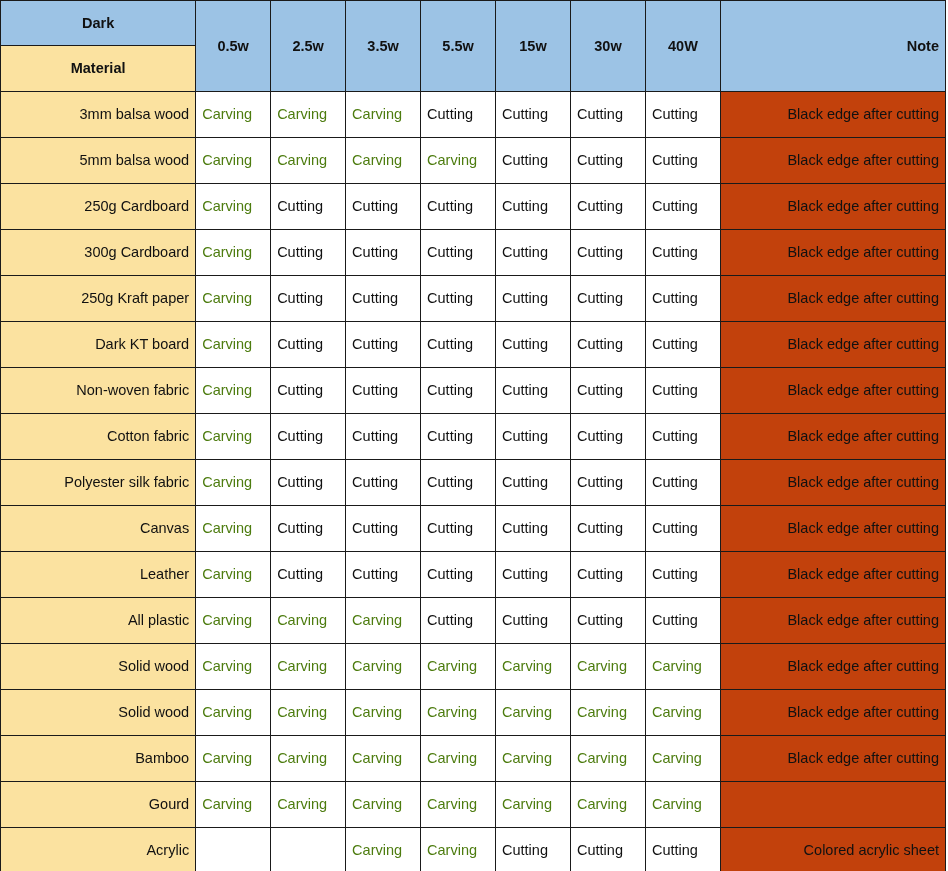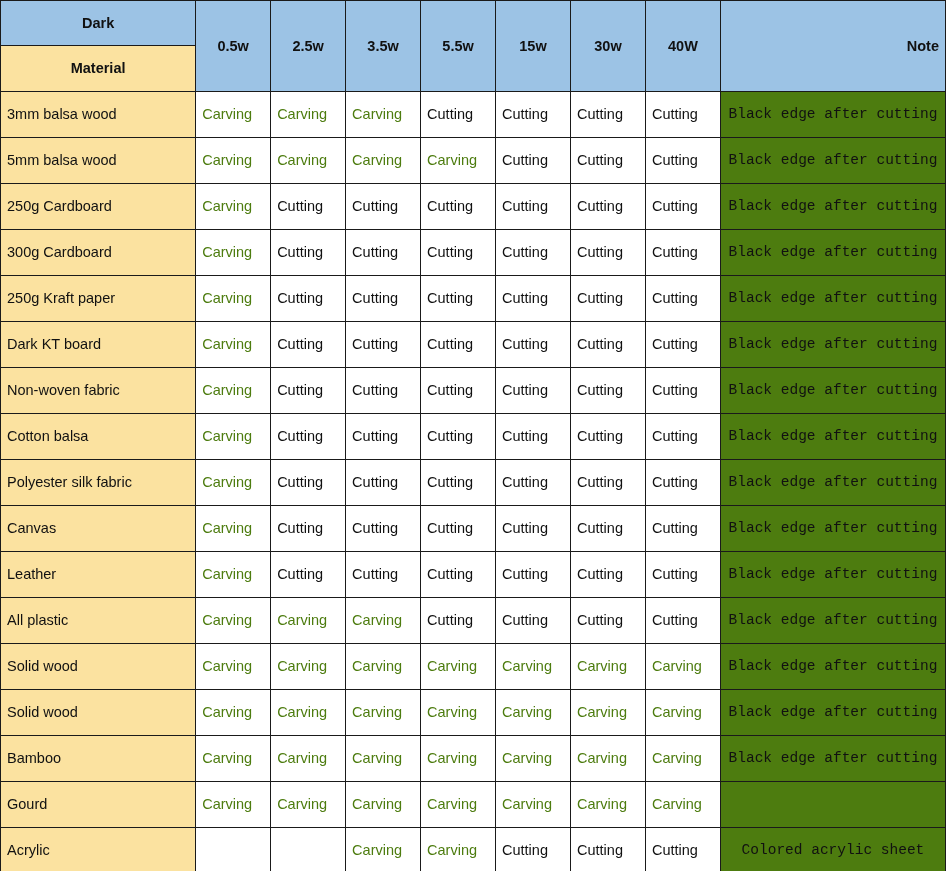--- a/index.html
+++ b/index.html
@@ -77,36 +77,35 @@
     background: #9CC3E5;
     text-align: right;
     font-weight: bold;
     font-size: 15px;
     height: 91px;
   }
 
   
   td.material-cell {
     background: #FBE2A0;
-    text-align: left;
+    text-align: right;
     height: 46px;
     font-size: 14.5px;
   }
   td.val-cell {
     background: #ffffff;
     text-align: left;
     height: 46px;
     padding-left: 7px;
   }
   td.note-cell {
-    background: #4d7c0f;
-    text-align: center;
+    background: #c2410c;
+    text-align: right;
     height: 46px;
     padding-left: 7px;
-    font-family: Liberation Mono, monospace;
   }
   .carving { color: #4d7c0f; }
   .cutting { color: #111111; }
   .blank   { color: transparent; }
 </style>
 </head>
 <body>
 
 <div id="table-wrap">
   <table class="compat">
@@ -209,21 +208,21 @@
           <td class="val-cell"><span class="carving">Carving</span></td>
           <td class="val-cell"><span class="cutting">Cutting</span></td>
           <td class="val-cell"><span class="cutting">Cutting</span></td>
           <td class="val-cell"><span class="cutting">Cutting</span></td>
           <td class="val-cell"><span class="cutting">Cutting</span></td>
           <td class="val-cell"><span class="cutting">Cutting</span></td>
           <td class="val-cell"><span class="cutting">Cutting</span></td>
           <td class="note-cell">Black edge after cutting</td>
         </tr>
         <tr>
-          <td class="material-cell">Cotton balsa</td>
+          <td class="material-cell">Cotton fabric</td>
           <td class="val-cell"><span class="carving">Carving</span></td>
           <td class="val-cell"><span class="cutting">Cutting</span></td>
           <td class="val-cell"><span class="cutting">Cutting</span></td>
           <td class="val-cell"><span class="cutting">Cutting</span></td>
           <td class="val-cell"><span class="cutting">Cutting</span></td>
           <td class="val-cell"><span class="cutting">Cutting</span></td>
           <td class="val-cell"><span class="cutting">Cutting</span></td>
           <td class="note-cell">Black edge after cutting</td>
         </tr>
         <tr>

